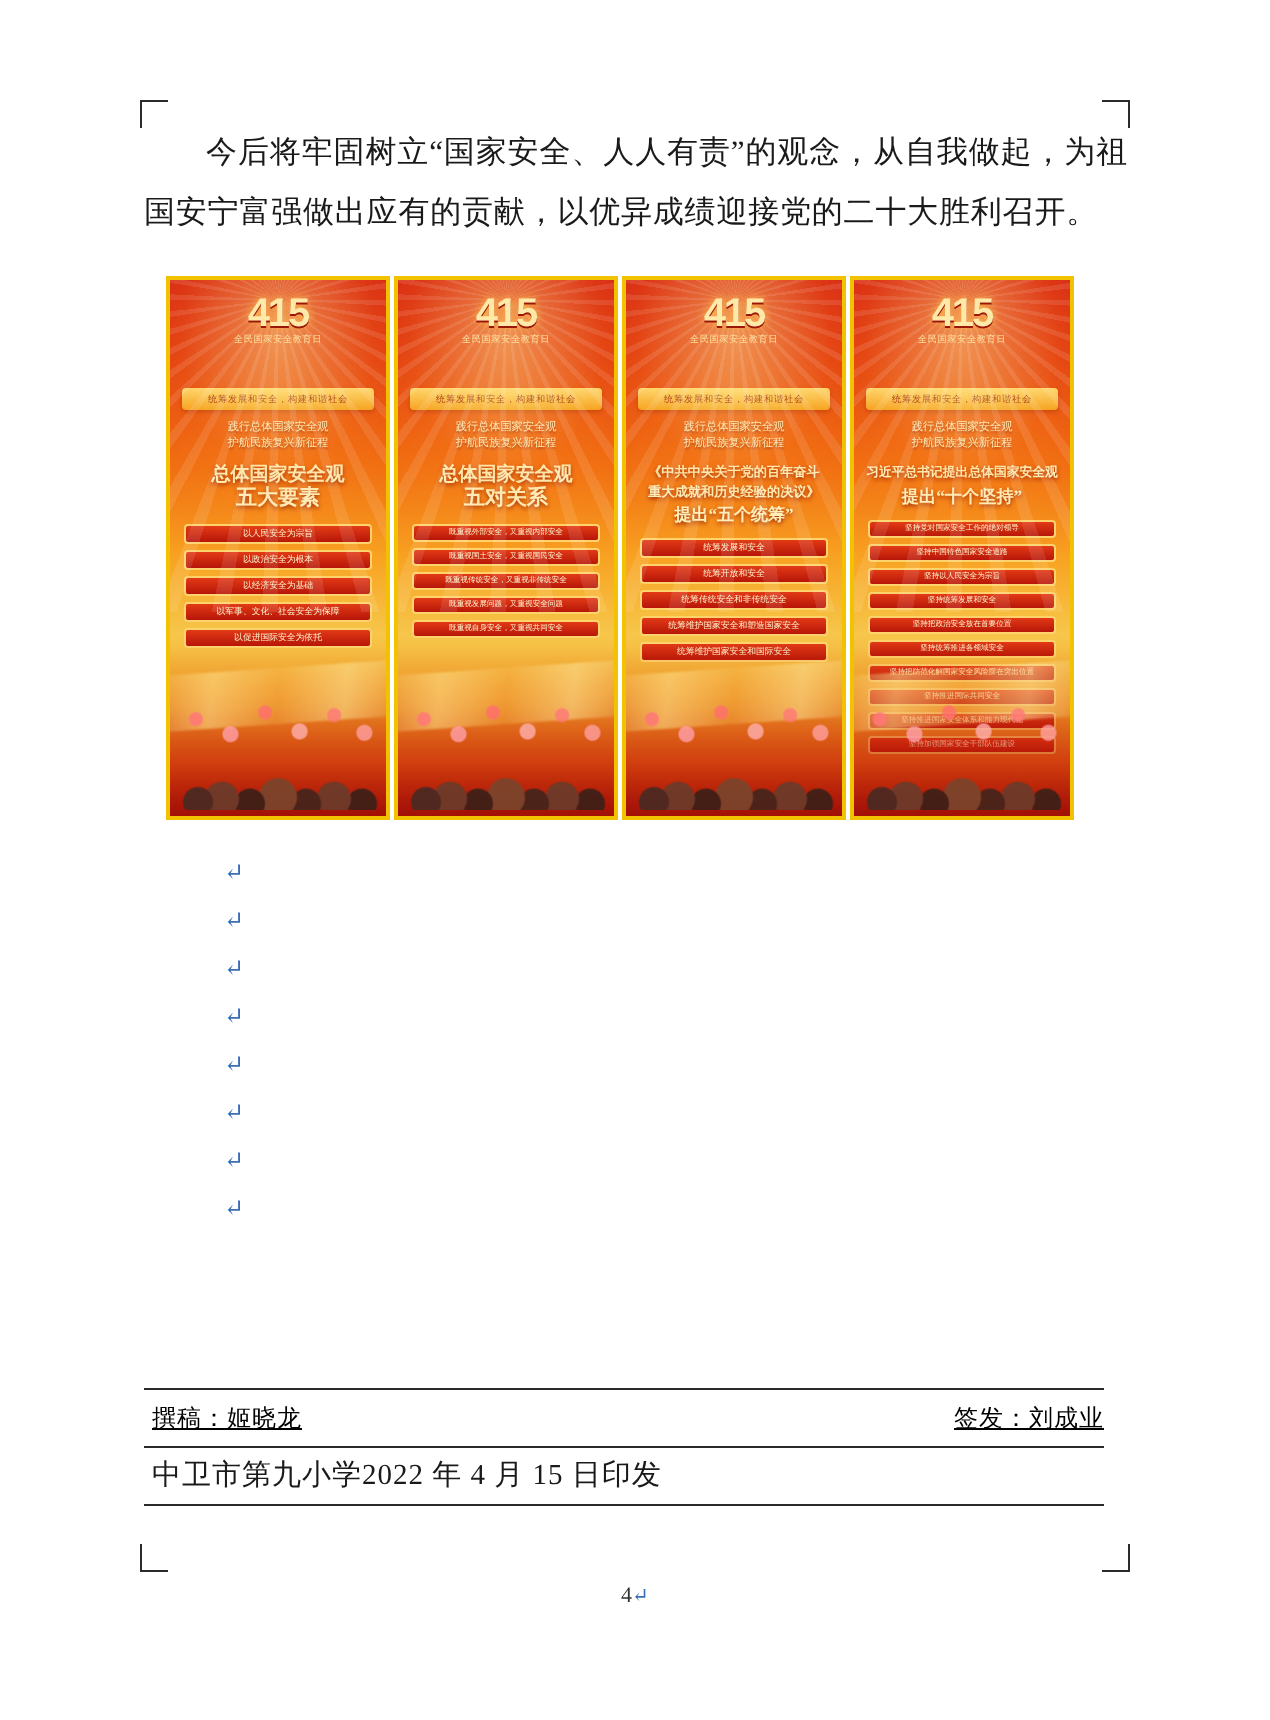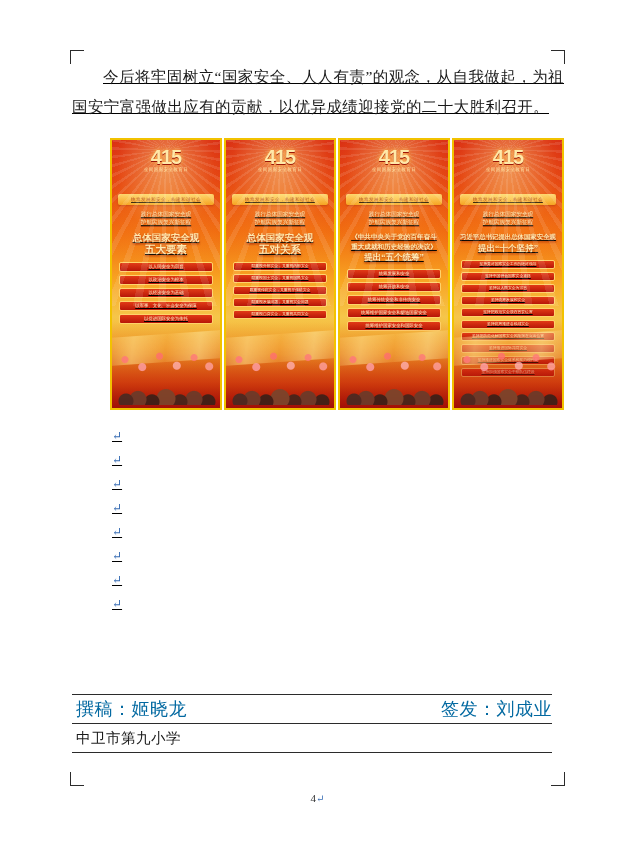--- a/index.html
+++ b/index.html
@@ -43,42 +43,41 @@
   .mark.bl::after  { left: 0; bottom: 0; width: 1px; height: 14px; }
   .mark.br { left: 551px; top: 772px; }
   .mark.br::before { right: 0; bottom: 0; width: 14px; height: 1px; }
   .mark.br::after  { right: 0; bottom: 0; width: 1px; height: 14px; }
 
   .content {
     position: absolute;
     left: 72px;
     top: 62px;
     width: 492px;
-    text-decoration: underline;
   }
   .para {
     font-size: 15.5px;
     line-height: 30px;
     color: #1a1a1a;
     text-align: justify;
     letter-spacing: 0.4px;
     text-indent: 2em;
     margin: 0;
   }
   .pilcrow {
     color: #3b6fb5;
     font-size: 12px;
   }
 
   
   .posters {
     margin-top: 16px;
     display: flex;
     gap: 2px;
-    justify-content: flex-end;
+    justify-content: flex-start;
     padding-left: 11px;
   }
   .poster {
     width: 112px;
     height: 272px;
     border: 2px solid #f2c200;
     position: relative;
     overflow: hidden;
     background: linear-gradient(180deg, #d51f12 0%, #e0350f 14%, #f06a10 34%, #f8a322 52%, #f6c64a 66%, #f3a92c 80%, #e85f12 92%, #cf1d0c 100%);
     box-sizing: border-box;
@@ -246,24 +245,25 @@
     left: 72px;
     top: 694px;
     width: 480px;
   }
   .sig-rule {
     border-top: 1px solid #2b2b2b;
     height: 0;
   }
   .sig-row {
     display: flex;
-    font-size: 18px;
-    color: #0369a1;
+    font-size: 12px;
+    color: #000000;
     line-height: 28px;
     letter-spacing: 0.5px;
+    text-decoration: underline;
   }
   .sig-row .c1 { width: 190px; padding-left: 4px; }
   .sig-row .c2 { width: 150px; }
   .sig-row .c3 { flex: 1; text-align: right; }
   .sig-row2 {
     display: flex;
     font-size: 14.5px;
     color: #1a1a1a;
     line-height: 28px;
     letter-spacing: 0.5px;
@@ -438,20 +438,21 @@
 
   <div class="sig-block">
     <div class="sig-rule"></div>
     <div class="sig-row">
       <div class="c1">撰稿：姬晓龙</div>
       <div class="c3">签发：刘成业</div>
     </div>
     <div class="sig-rule"></div>
     <div class="sig-row2">
       <div>中卫市第九小学</div>
+      <div>2022 年 4 月 15 日印发</div>
     </div>
     <div class="sig-rule"></div>
   </div>
 
   <div class="footer-page">
     <span>4</span><span class="pilcrow">↵</span>
   </div>
 
 </div>
 

